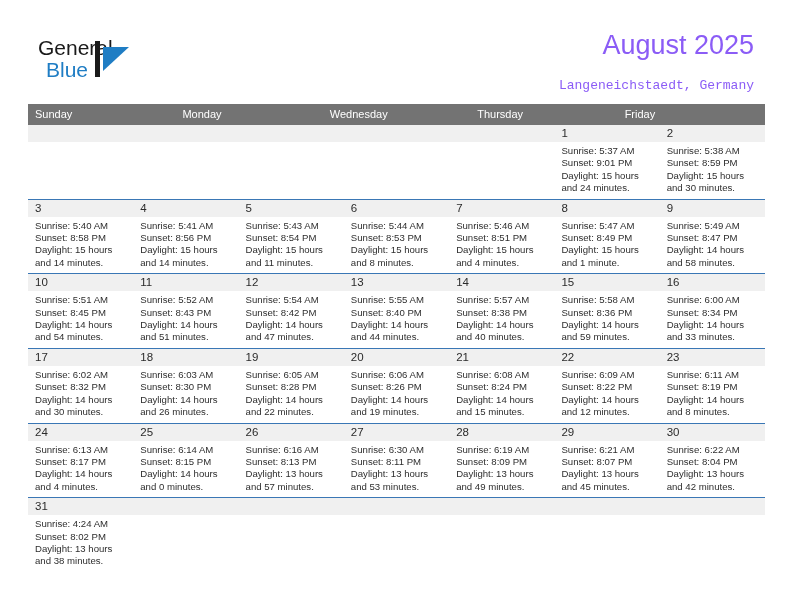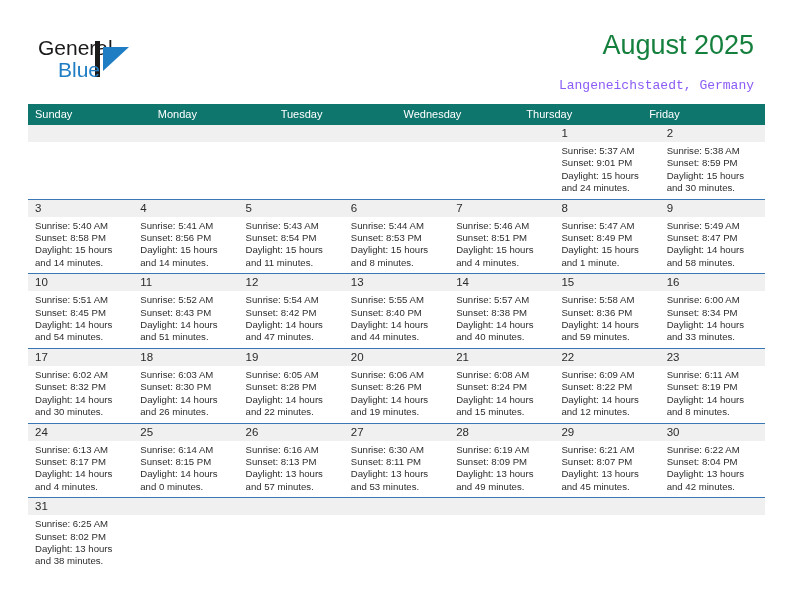--- a/index.html
+++ b/index.html
@@ -40,40 +40,40 @@
     position: absolute;
     left: 0;
     top: 0;
     font-size: 21px;
     letter-spacing: 0px;
     color: #1a1a1a;
     font-family: "Liberation Sans", sans-serif;
   }
   .logo-blue {
     position: absolute;
-    left: 20px;
+    left: 8px;
     top: 22px;
     font-size: 21px;
     color: #1f7dc4;
     font-family: "Liberation Sans", sans-serif;
   }
   .logo-mark {
     position: absolute;
     left: 57px;
     top: 5px;
     width: 38px;
     height: 36px;
   }
 
   .title {
     position: absolute;
     right: 38px;
     top: 30px;
     font-size: 27px;
-    color: #15803d;
+    color: #8b5cf6;
     text-align: center;
     white-space: nowrap;
     font-family: "Liberation Sans", sans-serif;
   }
   .subtitle {
     position: absolute;
     right: 38px;
     top: 78px;
     font-size: 13px;
     color: #8b5cf6;
@@ -85,21 +85,21 @@
   
   .calendar {
     position: absolute;
     left: 28px;
     top: 104px;
     width: 737px;
   }
   .weekday-row {
     display: flex;
     width: 100%;
-    background: #0f766e;
+    background: #737373;
     height: 21px;
   }
   .weekday {
     flex: 1 1 0;
     color: #ffffff;
     font-size: 11px;
     line-height: 21px;
     padding-left: 7px;
     box-sizing: border-box;
     white-space: nowrap;
@@ -173,21 +173,20 @@
     </div>
 
     <div class="title">August 2025</div>
     <div class="subtitle">Langeneichstaedt, Germany</div>
   </div>
 
   <div class="calendar">
     <div class="weekday-row" id="weekday-row">
         <div class="weekday">Sunday</div>
         <div class="weekday">Monday</div>
-        <div class="weekday">Tuesday</div>
         <div class="weekday">Wednesday</div>
         <div class="weekday">Thursday</div>
         <div class="weekday">Friday</div>
       </div>
     <div id="weeks-container">
         <div class="week first">
           <div class="cell empty">
             <div class="daynum-band"></div>
             <div class="lines"></div>
           </div>
@@ -483,21 +482,21 @@
               <div class="line">Sunset: 8:04 PM</div>
               <div class="line">Daylight: 13 hours</div>
               <div class="line">and 42 minutes.</div>
             </div>
           </div>
         </div>
         <div class="week last-week">
           <div class="cell">
             <div class="daynum-band">31</div>
             <div class="lines">
-              <div class="line">Sunrise: 6:25 AM</div>
+              <div class="line">Sunrise: 4:24 AM</div>
               <div class="line">Sunset: 8:02 PM</div>
               <div class="line">Daylight: 13 hours</div>
               <div class="line">and 38 minutes.</div>
             </div>
           </div>
           <div class="cell empty">
             <div class="daynum-band"></div>
             <div class="lines"></div>
           </div>
           <div class="cell empty">

